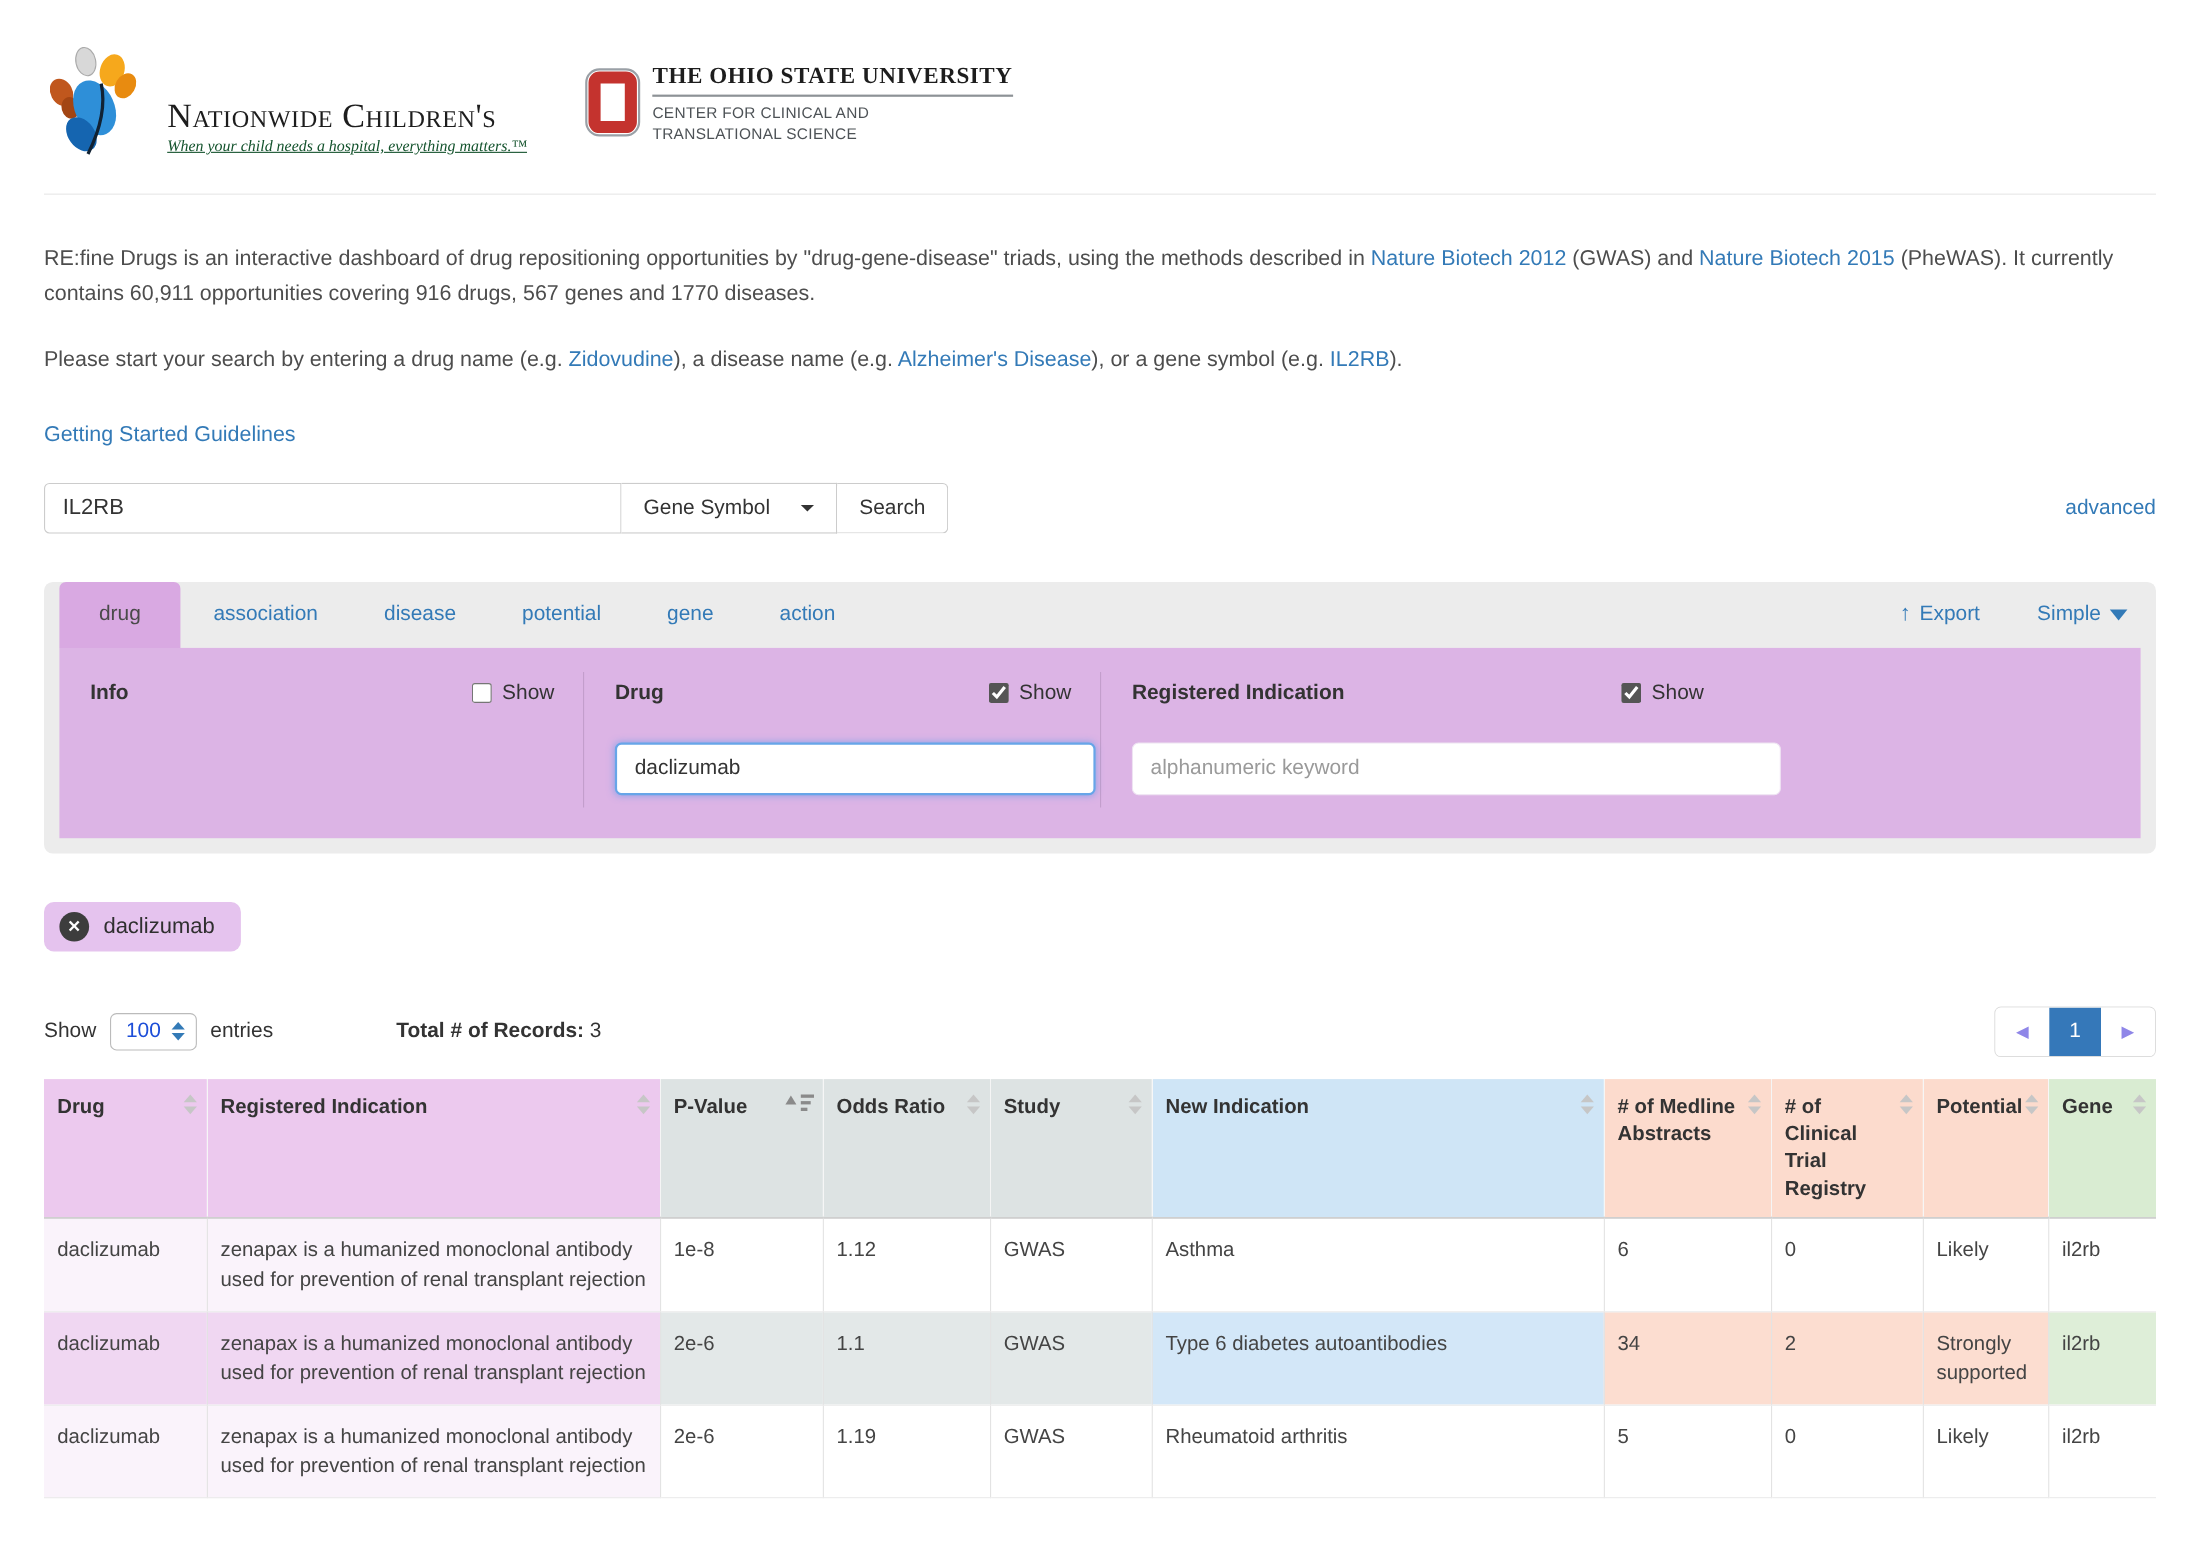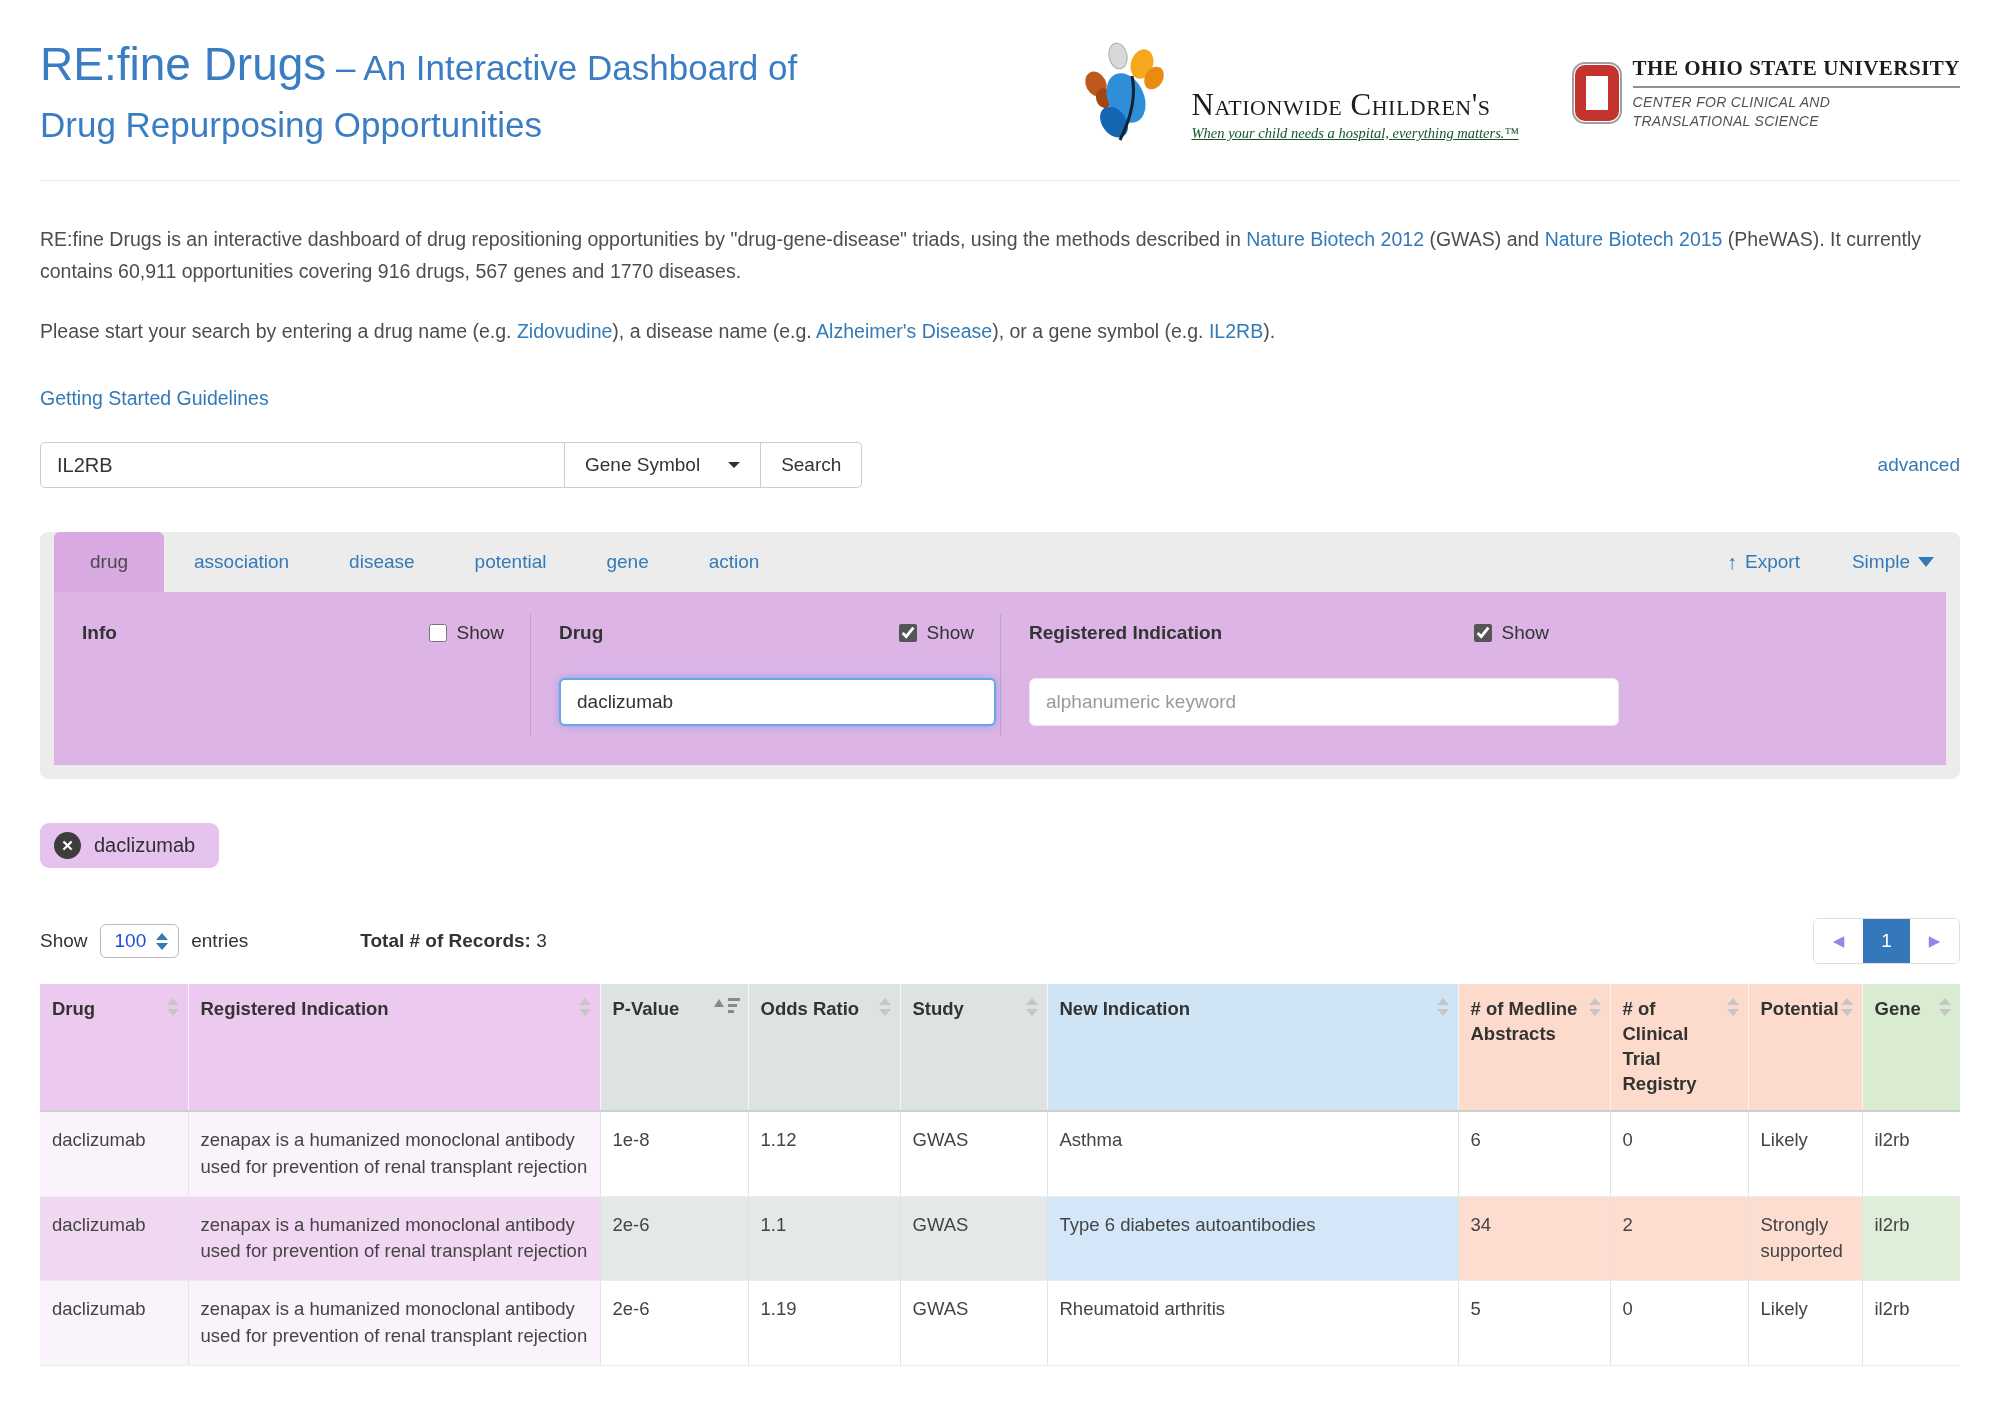--- a/index.html
+++ b/index.html
@@ -16,21 +16,21 @@
   .title .t-big { font-size:46px; }
   .title .t-rest { font-size:35px; }
   .logos { display:flex; align-items:center; gap:56px; padding-top:8px; }
   .nw-logo { display:flex; align-items:flex-end; gap:2px; }
   .nw-text-wrap { padding-bottom:6px; }
   .nw-name { font-family:"Liberation Serif", serif; font-size:31px; color:#1d1d1d; letter-spacing:.5px; white-space:nowrap; }
   .nw-tag { font-family:"Liberation Serif", serif; font-style:italic; font-size:14.5px; color:#14532d; margin-top:2px; white-space:nowrap;text-decoration:underline; }
   .osu-logo { display:flex; align-items:center; gap:14px; }
   .osu-o { width:44px; height:56px; border:11px solid #c4332e; border-radius:10px; outline:2px solid #9aa0a6; outline-offset:1px; background:#fff; }
   .osu-line1 { font-family:"Liberation Serif", serif; font-weight:bold; font-size:21px; color:#1d1d1d; letter-spacing:.5px; white-space:nowrap; border-bottom:2px solid #8d9296; padding-bottom:5px; }
-  .osu-line2 { font-size:14px; color:#4d5256; letter-spacing:.3px; margin-top:5px; line-height:1.3;font-style:italic; }
+  .osu-line2 { font-size:14px; color:#4d5256; letter-spacing:.3px; margin-top:5px; line-height:1.3; }
   hr.rule { border:none; border-top:1px solid #e7e7e7; margin-top:28px; }
 
   
   .intro { font-size:19.5px; line-height:1.65; color:#4d4d4d; margin-top:42px; }
   .intro.second { margin-top:28px; }
   a, .link { color:#337ab7; text-decoration:none; cursor:pointer; }
   .gs-link { display:inline-block; margin-top:40px; font-size:19.5px; }
 
   
   .search-row { display:flex; align-items:center; margin-top:32px; }
@@ -109,24 +109,20 @@
   .sort-amount .bars i { display:block; height:3px; background:#8a8a8a; }
   .sort-amount .bars i:nth-child(1){ width:12px; } .sort-amount .bars i:nth-child(2){ width:9px; } .sort-amount .bars i:nth-child(3){ width:6px; }
 </style>
 </head>
 <body>
 
 <div class="page">
 
   
   <header class="masthead">
-    <h1 class="title">
-      <span class="t-big">RE:fine Drugs</span><span class="t-rest"> – An Interactive Dashboard of</span><br>
-      <span class="t-rest">Drug Repurposing Opportunities</span>
-    </h1>
     <div class="logos">
       <div class="nw-logo">
         <svg width="110" height="110" viewBox="0 0 110 110">
           <g>
             <ellipse cx="38" cy="18" rx="9" ry="13" fill="#d8d8d8" stroke="#aaa" stroke-width="1" transform="rotate(-12 38 18)"></ellipse>
             <ellipse cx="62" cy="26" rx="11" ry="15" fill="#f6a81c" transform="rotate(18 62 26)"></ellipse>
             <ellipse cx="74" cy="40" rx="9" ry="12" fill="#e88b10" transform="rotate(30 74 40)"></ellipse>
             <ellipse cx="16" cy="46" rx="10" ry="13" fill="#c0571d" transform="rotate(-28 16 46)"></ellipse>
             <ellipse cx="24" cy="60" rx="8" ry="10" fill="#a34513" transform="rotate(-15 24 60)"></ellipse>
             <ellipse cx="46" cy="60" rx="18" ry="26" fill="#2e8fd8" transform="rotate(-24 46 60)"></ellipse>

